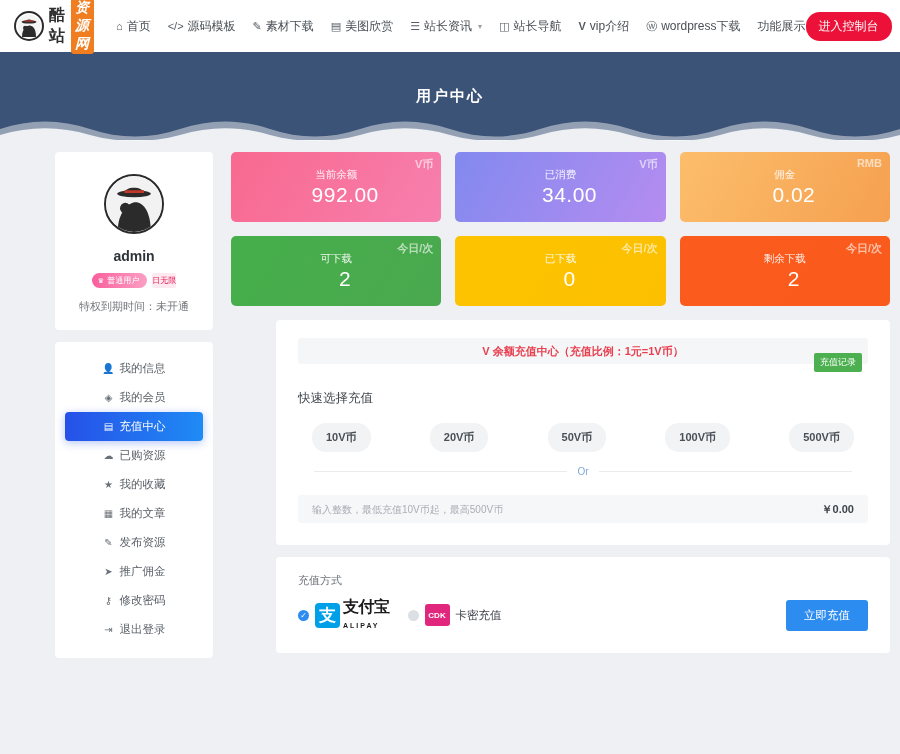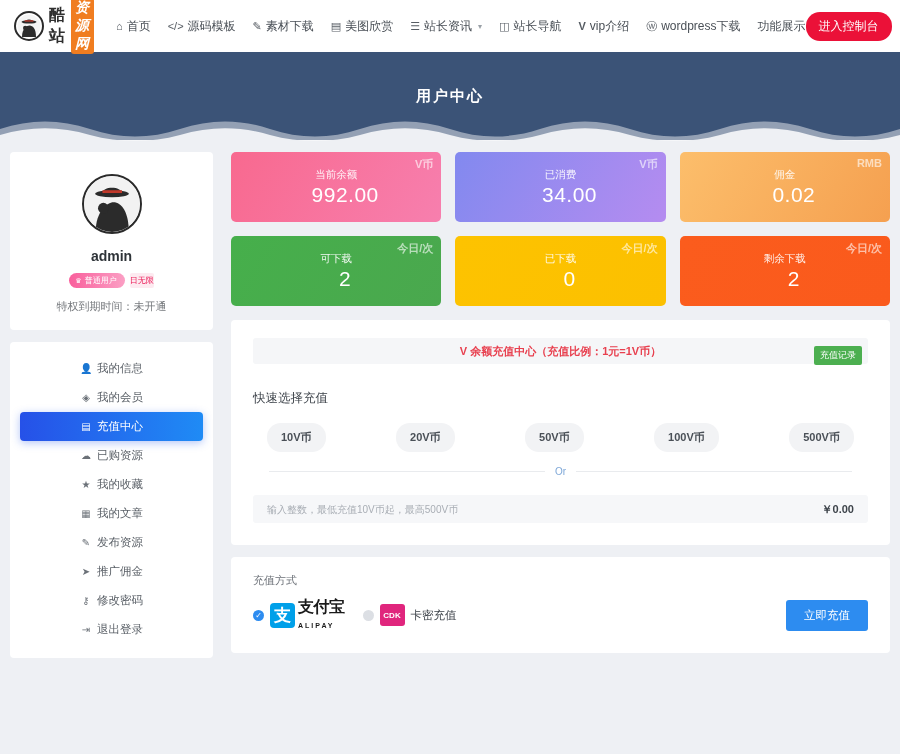--- a/index.html
+++ b/index.html
@@ -48,21 +48,21 @@
     display: flex; align-items: center; justify-content: center;
   }
   .hero-title { color: #fff; font-size: 15px; font-weight: bold; letter-spacing: 2px; }
   .waves { position: absolute; left: 0; right: 0; bottom: -1px; height: 24px; }
 
   
   .page { display: flex; padding: 12px 10px 0 10px; gap: 18px; }
   .left-col { width: 203px; flex: none; }
   .right-col { flex: 1; }
 
-  .card { background: #fff; border-radius: 4px; }
+  .card { background: #fff; border-radius: 4px; margin-left: 45px; }
 
   
   .profile { padding: 22px 10px 16px; text-align: center; margin-bottom: 12px; }
   .avatar {
     width: 60px; height: 60px; border-radius: 50%; margin: 0 auto 14px;
     background: #f2f2f2; border: 2px solid #2a2a2a; overflow: hidden;
     display: flex; align-items: center; justify-content: center;
   }
   .uname { font-size: 14px; font-weight: bold; color: #2e3338; margin-bottom: 9px; }
   .badges { display: flex; justify-content: center; gap: 5px; margin-bottom: 11px; }
@@ -110,21 +110,21 @@
   
   .panel { padding: 18px 22px 22px; margin-bottom: 12px; }
   .notice {
     background: #f5f6f8; border-radius: 3px; height: 26px;
     display: flex; align-items: center; justify-content: center;
     position: relative; margin-bottom: 26px;
   }
   .notice-text { font-size: 11px; color: #e8404f; font-weight: bold; }
   .notice-text .vsym { margin-right: 3px; font-weight: bold; }
   .record-btn {
-    position: absolute; right: 6px; top: 8px;
+    position: absolute; right: 6px; top: 15px;
     background: #4caf50; color: #fff; font-size: 9px;
     padding: 3px 6px; border-radius: 2px; cursor: pointer;
   }
   .sect-label { font-size: 12.5px; color: #3d434a; margin-bottom: 16px; }
   .pills { display: flex; justify-content: space-between; align-items: center; padding: 0 14px; }
   .pill {
     background: #f2f3f5; color: #4a5057; font-size: 11px; font-weight: bold;
     padding: 7px 14px; border-radius: 14px; cursor: pointer; white-space: nowrap;
   }
   .or-divider {

